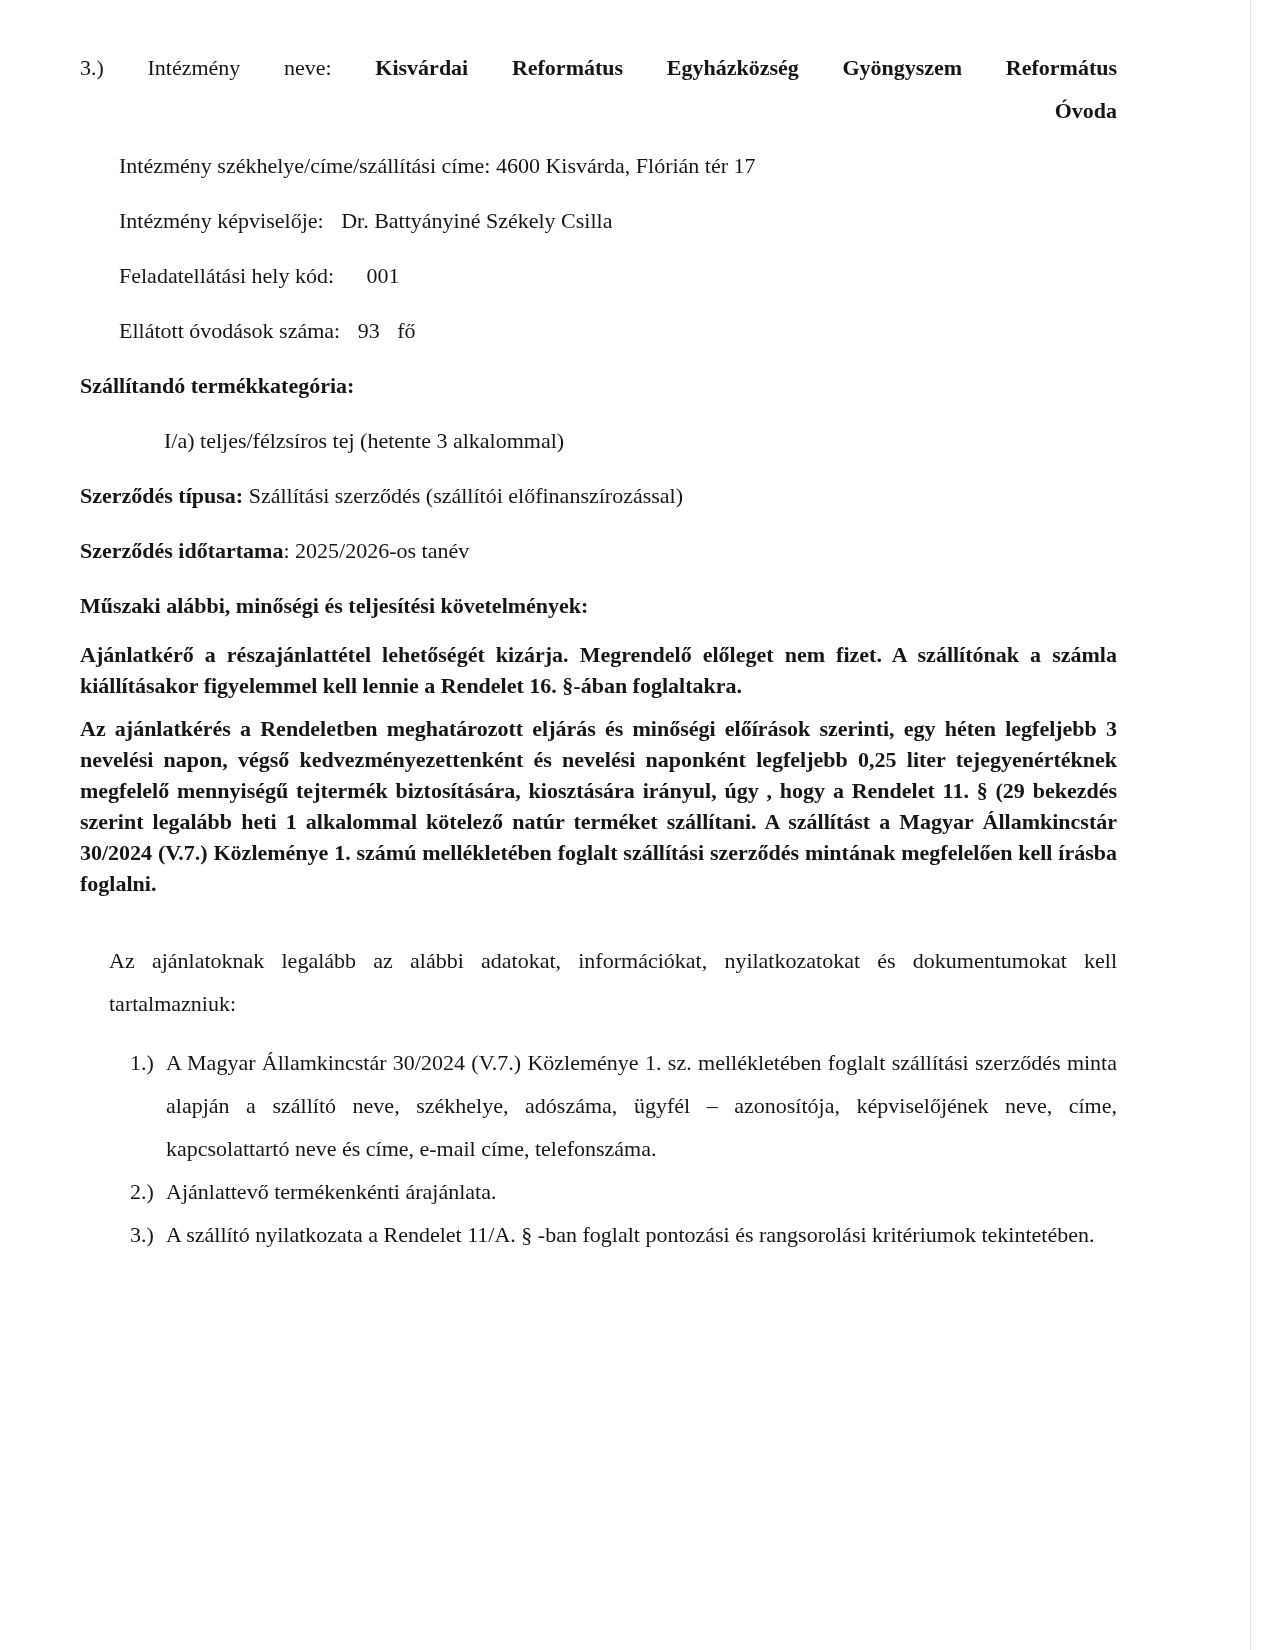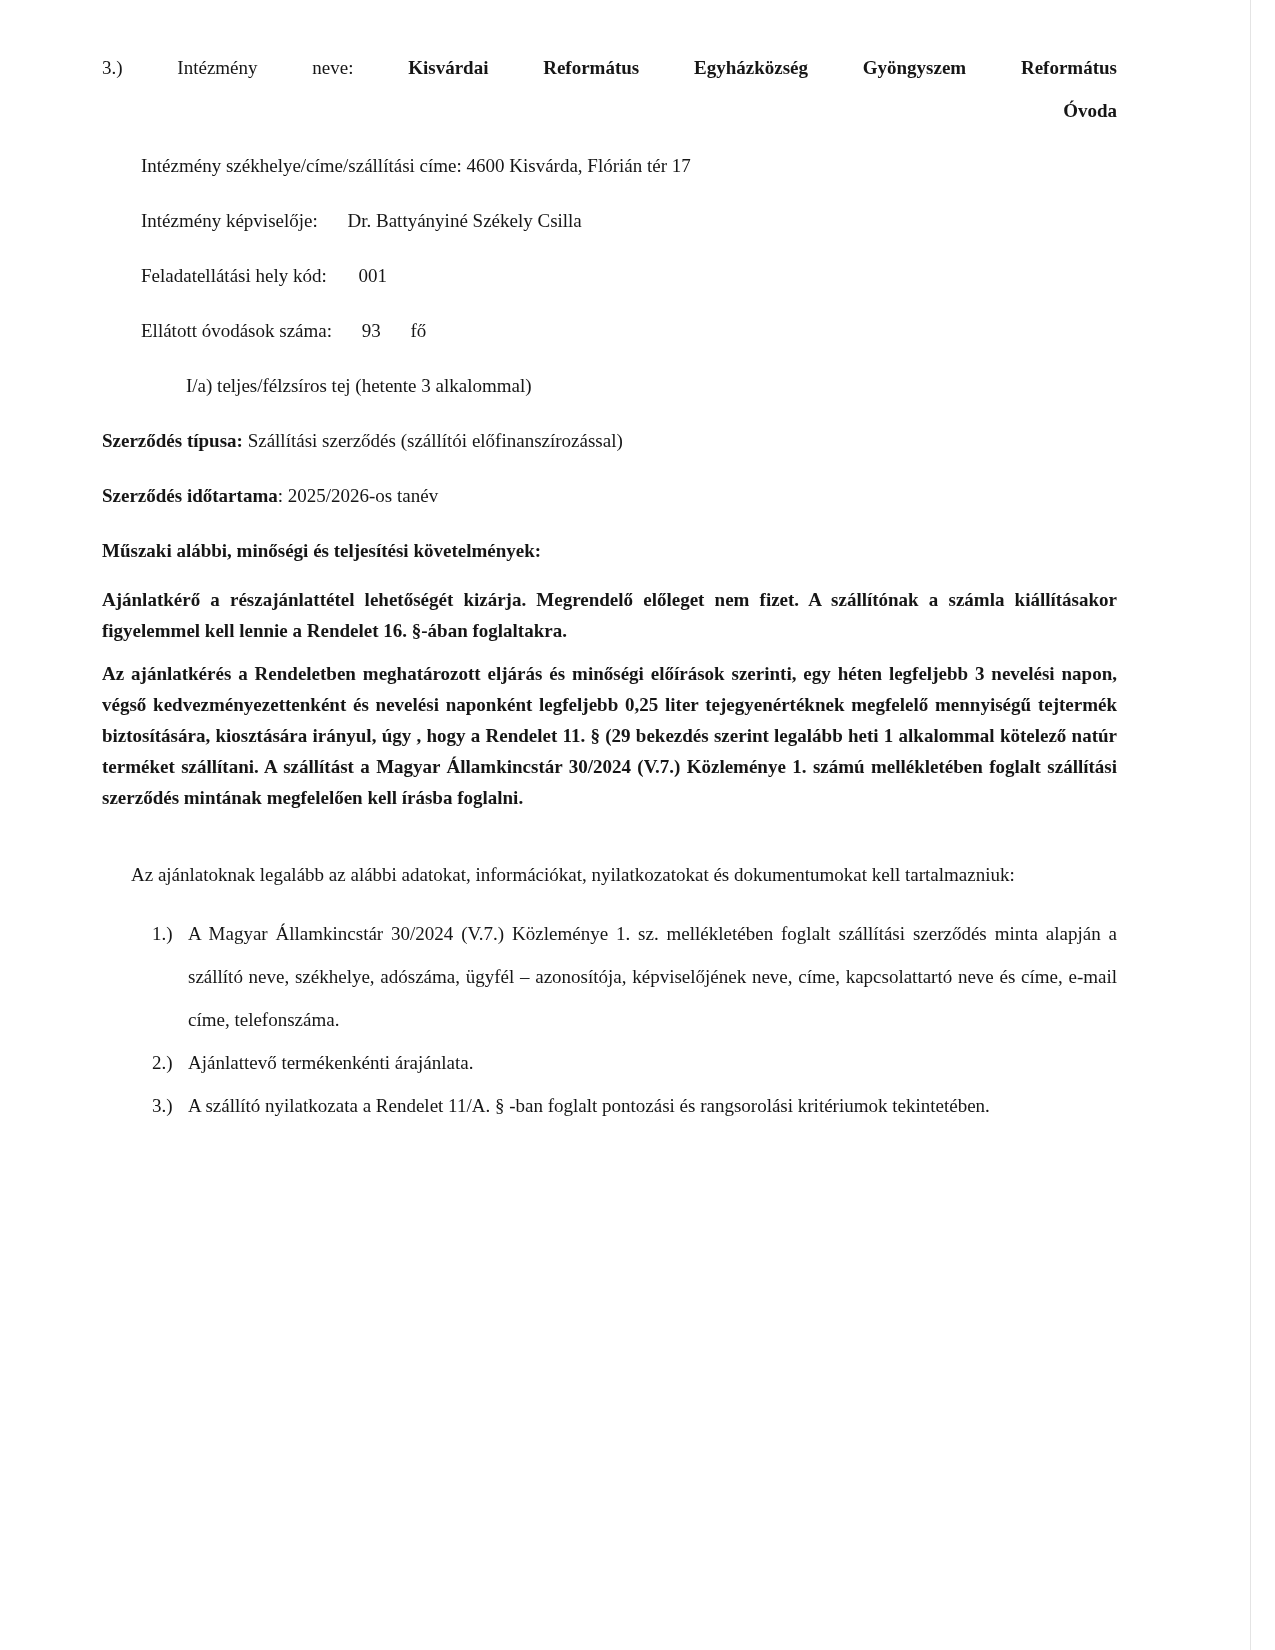--- a/index.html
+++ b/index.html
@@ -5,33 +5,33 @@
   * { margin: 0; padding: 0; box-sizing: border-box; }
   html, body { background: #ffffff; }
   .page {
     position: relative;
     width: 1275px;
     height: 1650px;
     margin: 0 auto;
     background: #ffffff;
     color: #161616;
     font-family: "Liberation Serif", "DejaVu Serif", serif;
-    font-size: 19px;
-    padding: 46px 158px 0 102px;
+    font-size: 22px;
+    padding: 46px 158px 0 80px;
     overflow: hidden;
   }
   .block { line-height: 43px; margin-bottom: 12px; }
   .bold { font-weight: bold; }
   
   .name-line1 { text-align: justify; text-align-last: justify; }
   .name-line2 { padding-left: 26px; text-align: right; }
   .sub-line { padding-left: 39px; }           
   .cat-item { padding-left: 84px; }           
   .gap-lg { margin-left: 30px; }
-  .gap-md { margin-left: 25px; }
+  .gap-md { margin-left: 12px; }
   .gap-sm { margin-left: 27px; }
   .para { text-align: justify; line-height: 31px; margin-bottom: 12px; font-weight: bold; }
   .offer-heading {
     font-weight: normal;
     text-align: justify;
     line-height: 43px;
     margin-top: 40px;
     margin-bottom: 16px;
     margin-left: 29px;
   }
@@ -78,20 +78,21 @@
     <span>Feladatellátási hely kód:</span>
     <span class="gap-sm">001</span>
   </div>
 
   <div class="block sub-line">
     <span>Ellátott óvodások száma:</span>
     <span class="gap-md">93</span>
     <span class="gap-md">fő</span>
   </div>
 
+  <div class="block bold">Szállítandó termékkategória:</div>
   <div class="block cat-item">I/a) teljes/félzsíros tej (hetente 3 alkalommal)</div>
 
   <div class="block">
     <span class="bold">Szerződés típusa:</span>
     <span>Szállítási szerződés (szállítói előfinanszírozással)</span>
   </div>
 
   <div class="block">
     <span class="bold">Szerződés időtartama</span><span>:</span>
     <span>2025/2026-os tanév</span>

